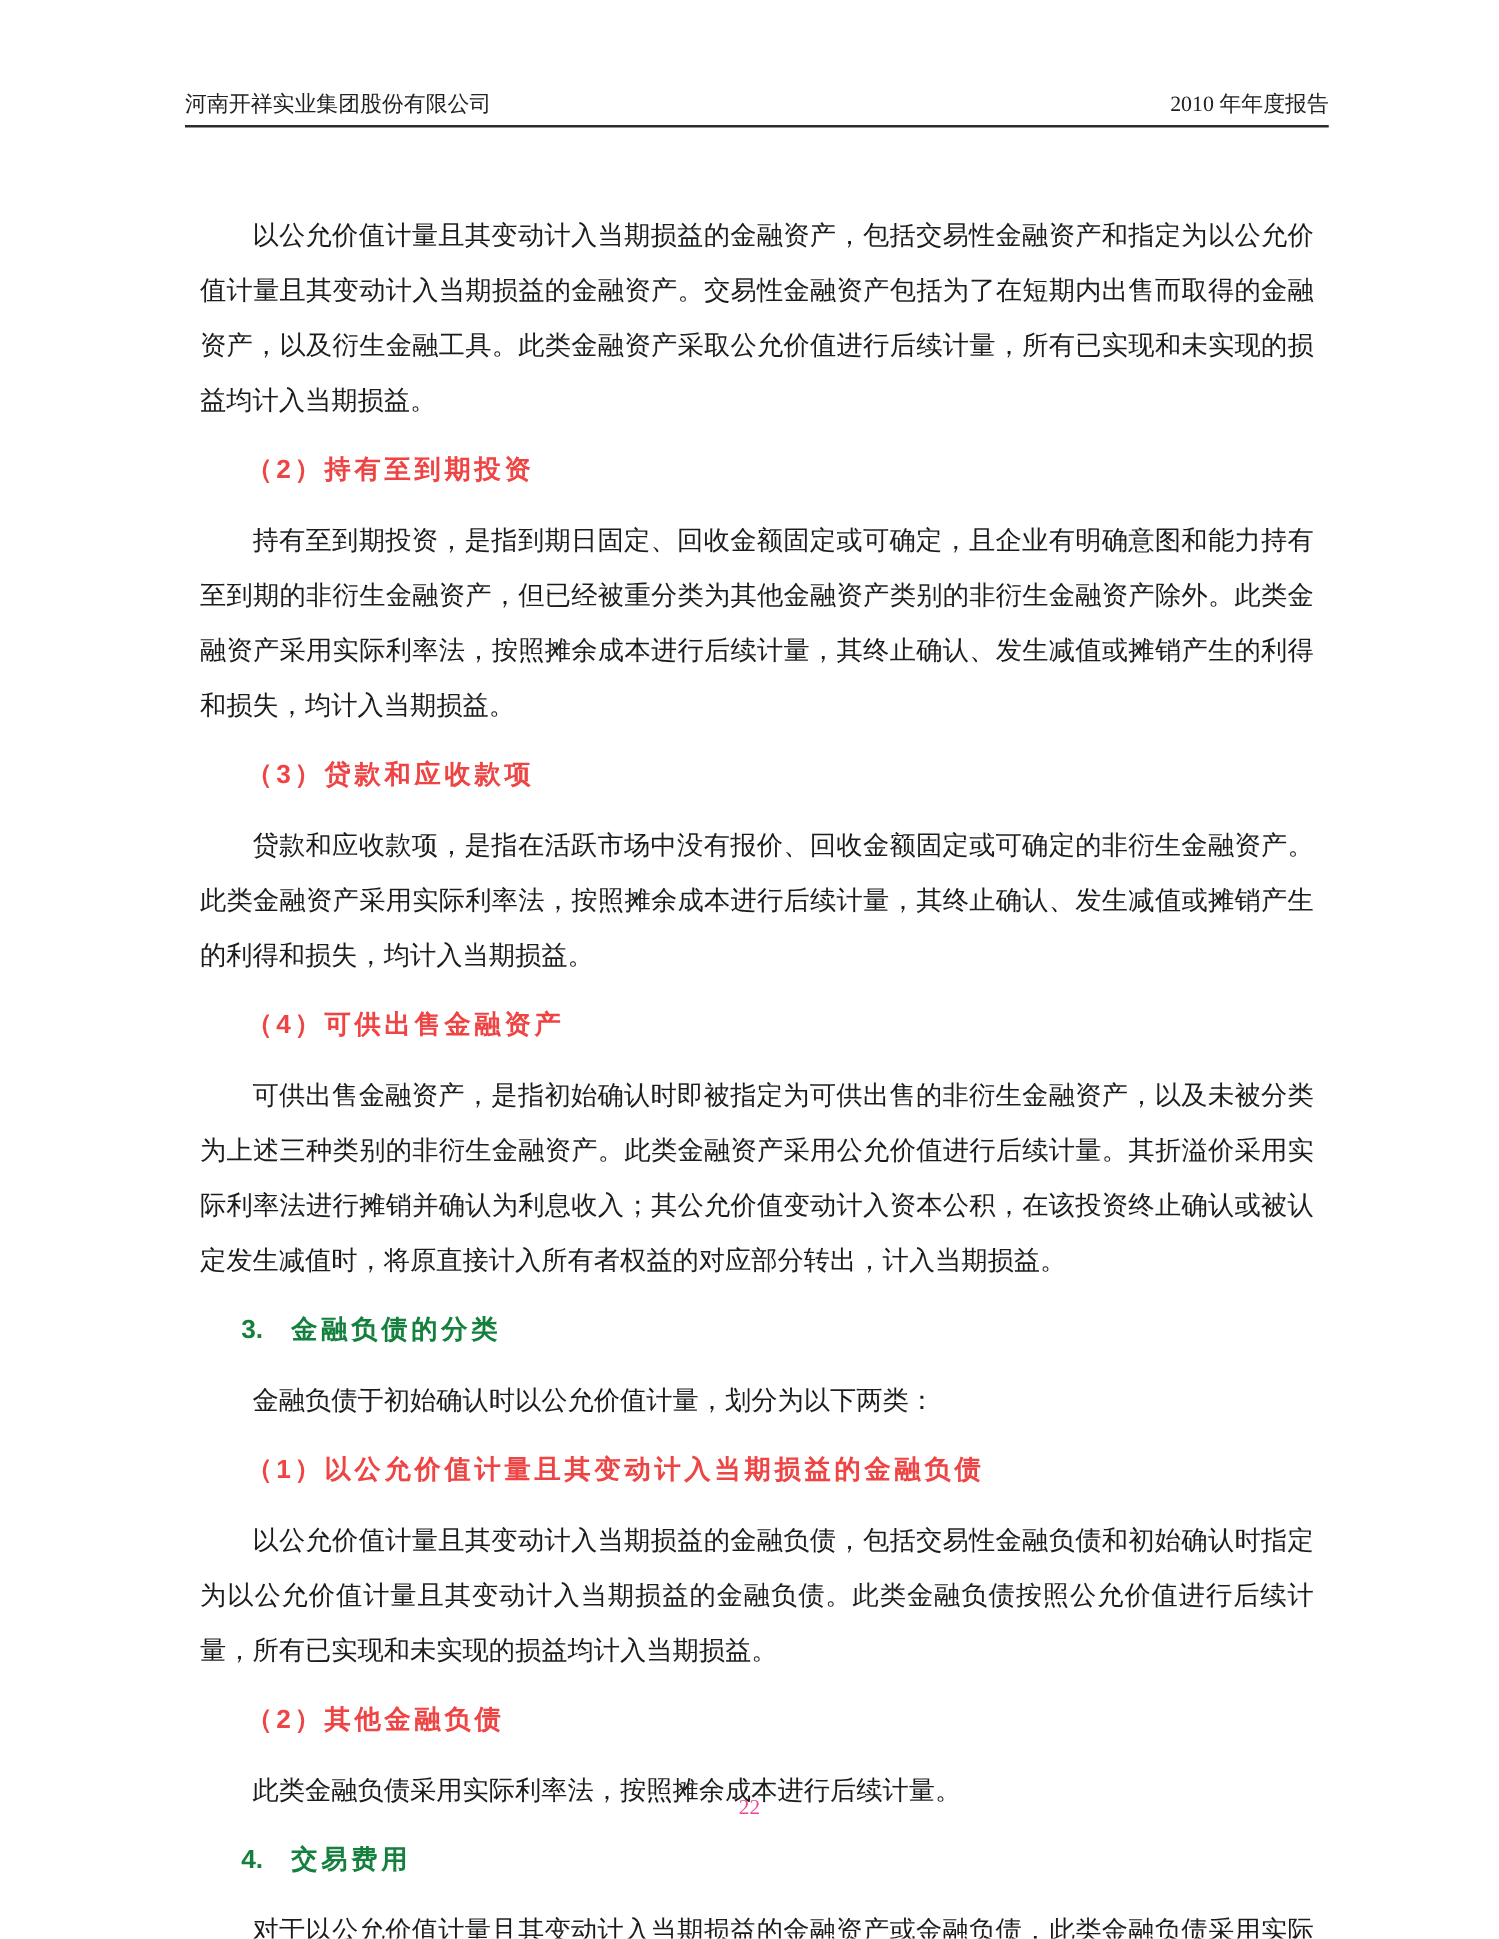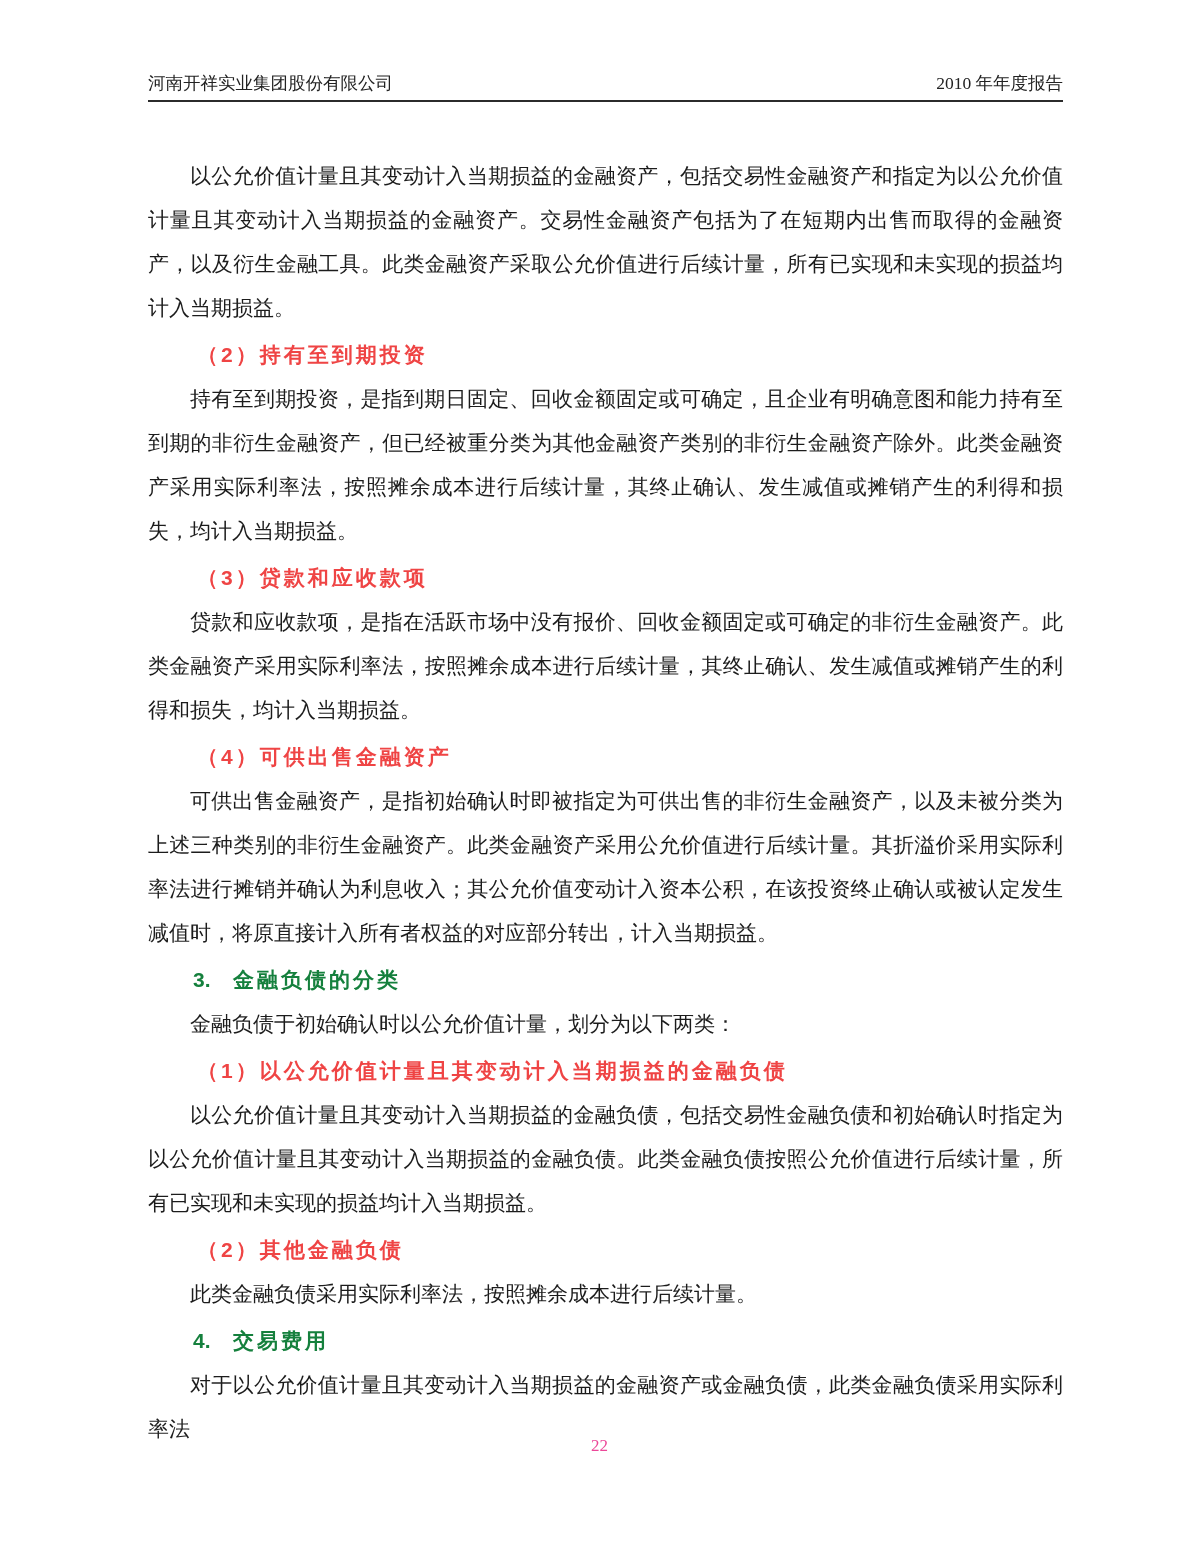--- a/index.html
+++ b/index.html
@@ -36,21 +36,21 @@
     position: absolute;
     left: 148px;
     top: 154px;
     width: 915px;
     font-size: 21px;
     line-height: 44px;
     text-align: justify;
     color: #1c1c1c;
   }
   .body-para {
-    margin: 0;
+    margin: 12px;
     text-indent: 42px;
   }
   .sub-heading {
     margin: 3px 0 0 49px;
     font-family: "Liberation Sans", sans-serif;
     font-weight: bold;
     font-size: 21px;
     line-height: 44px;
     letter-spacing: 3px;
     text-align: left;

